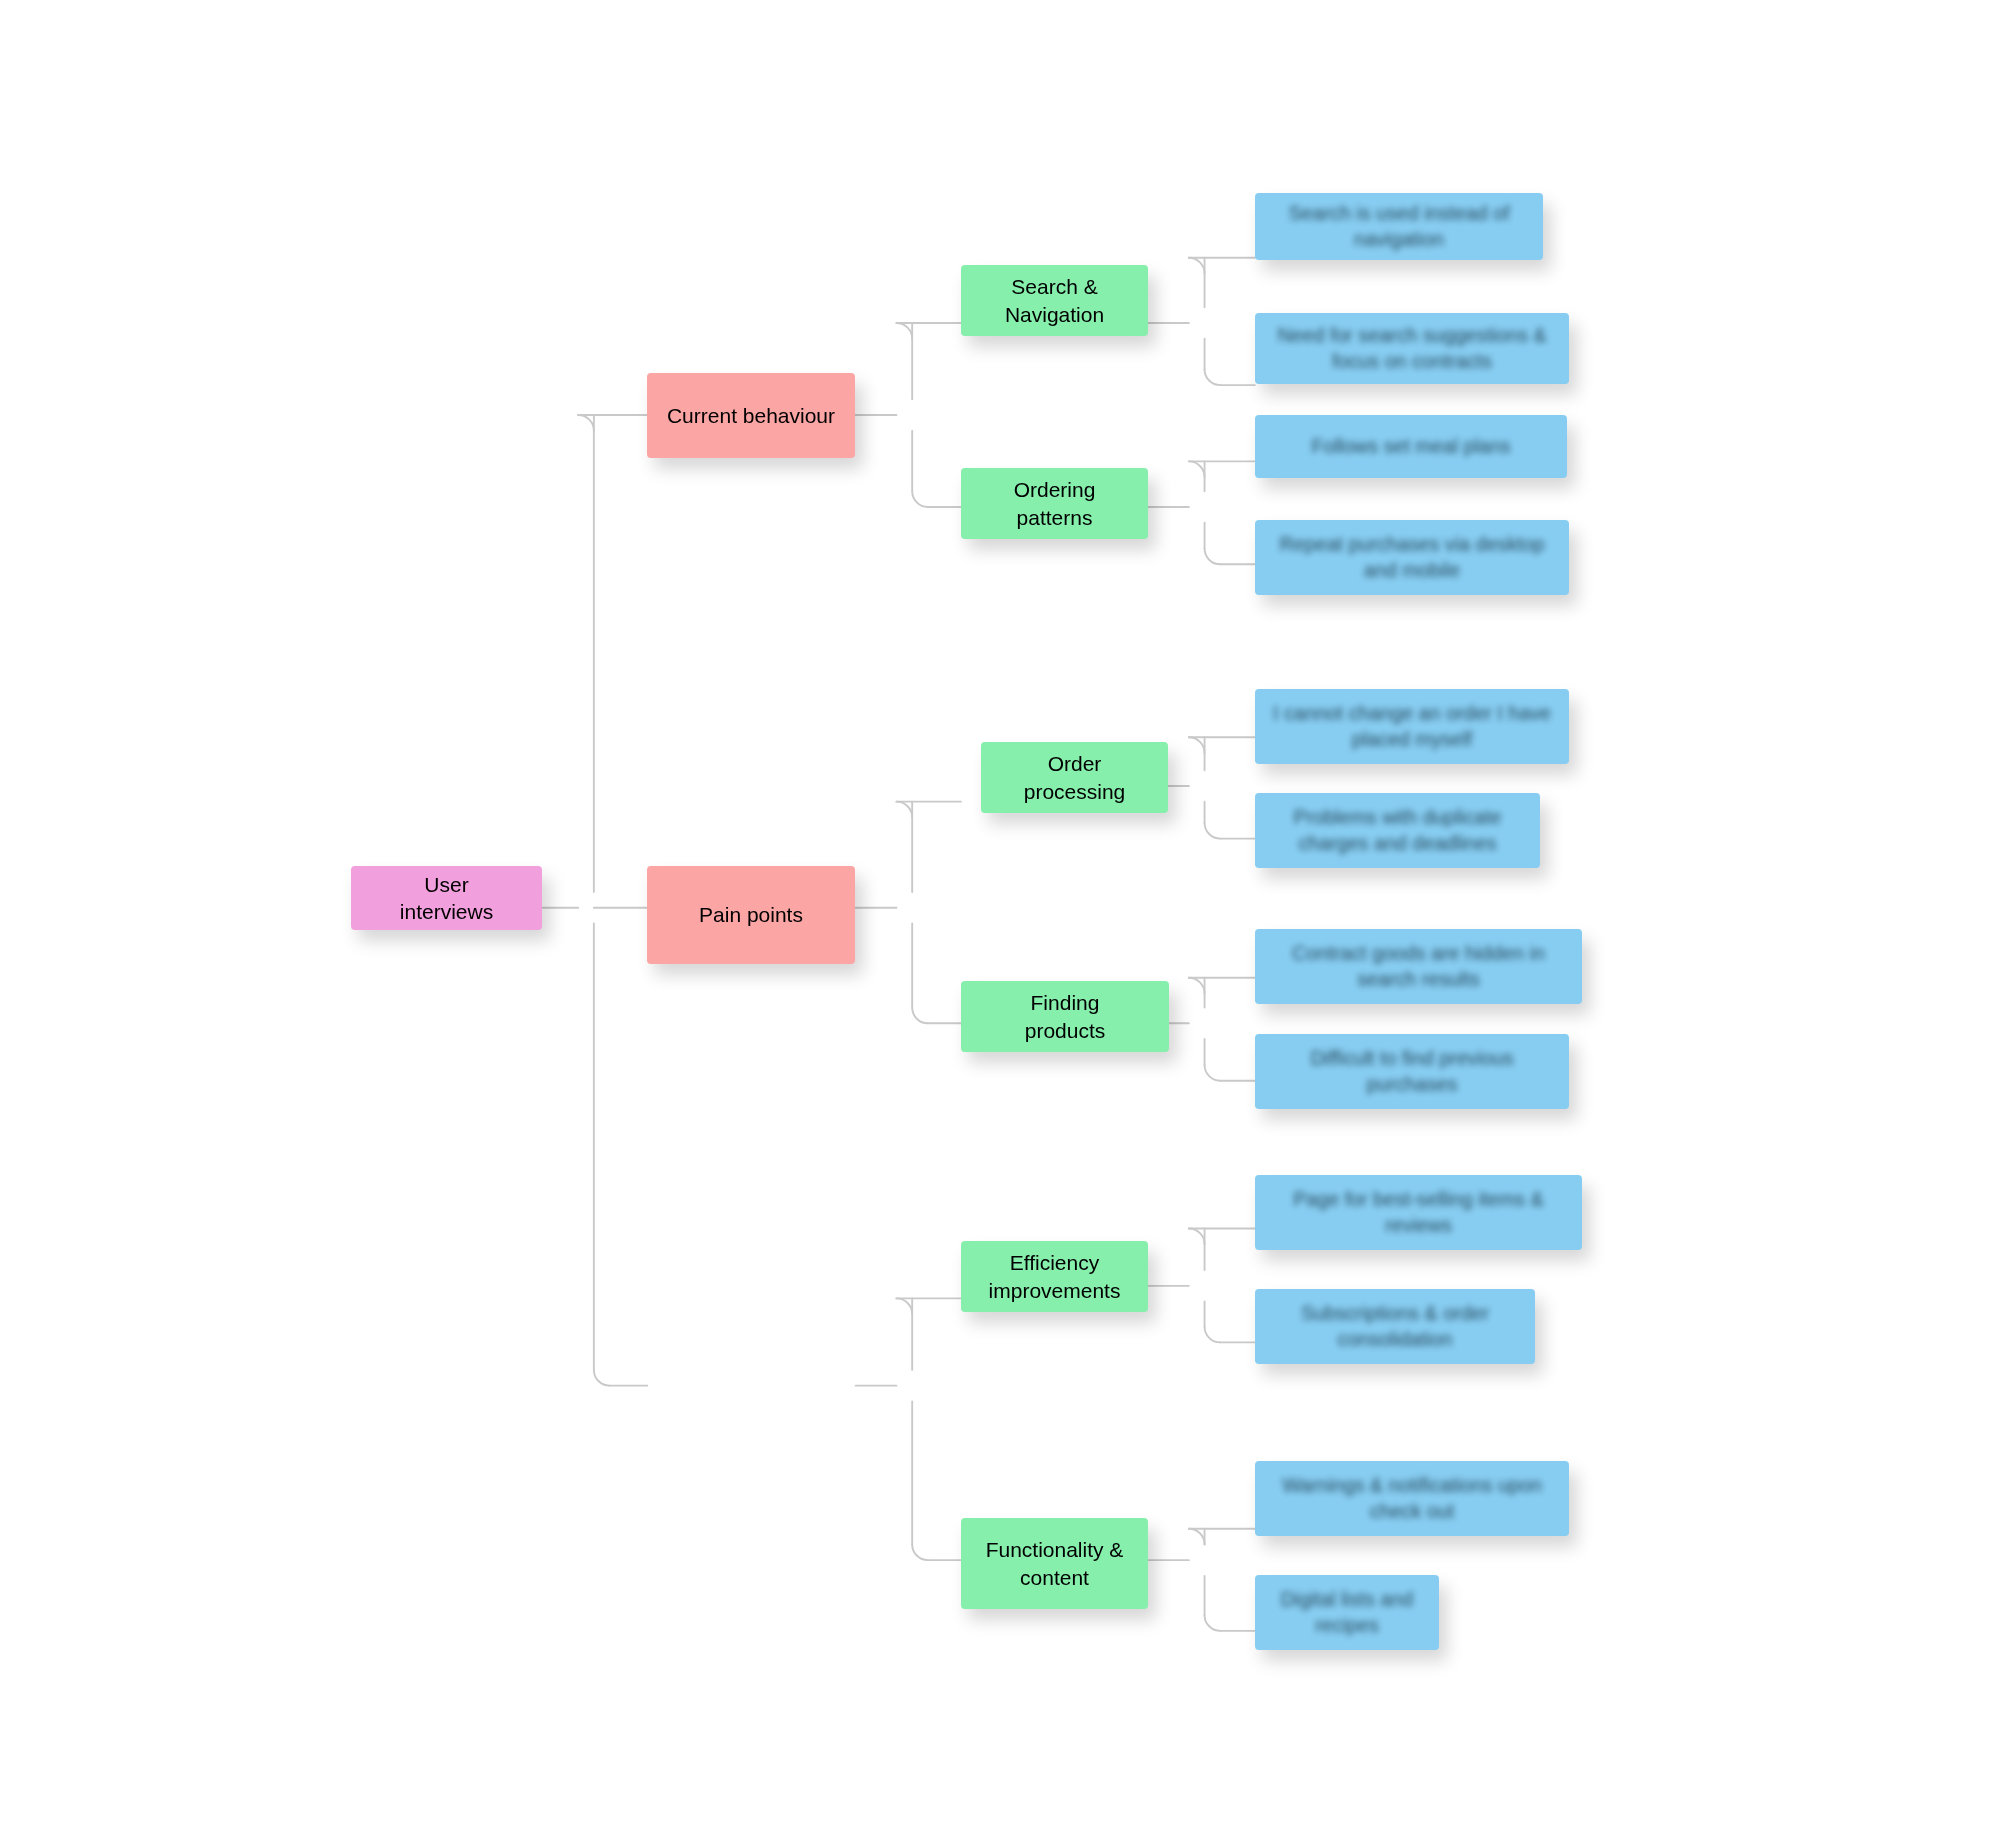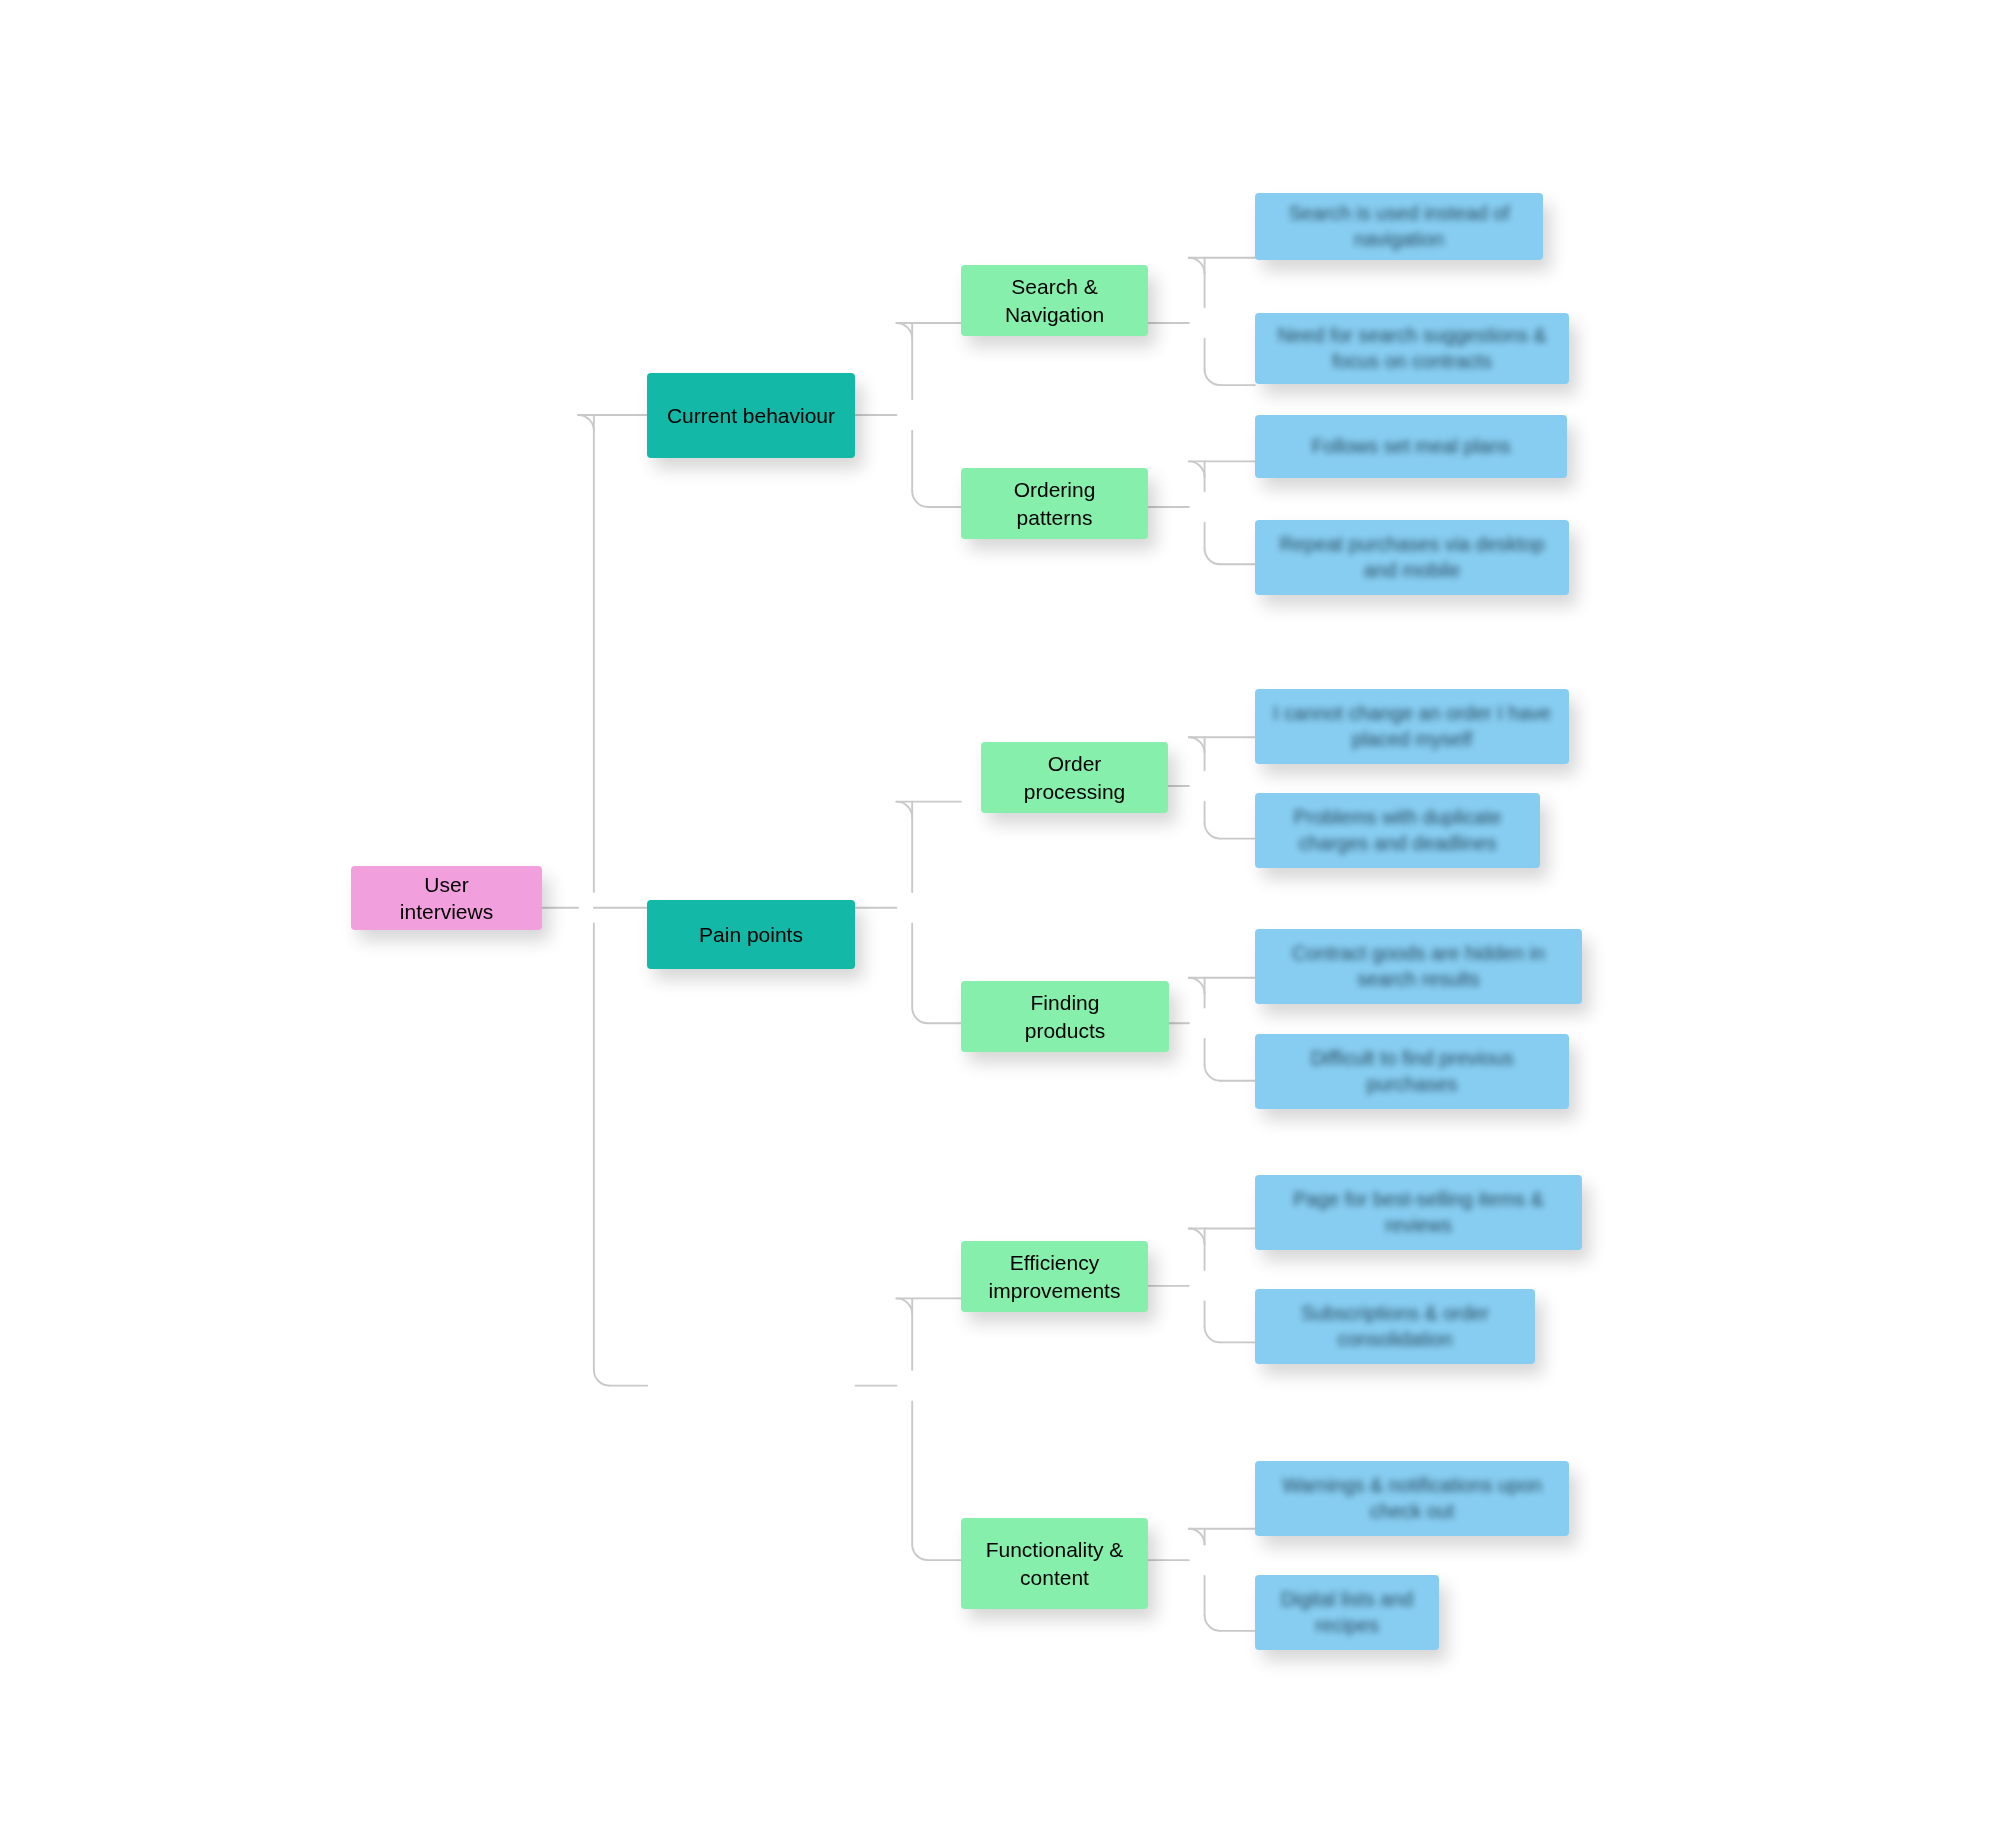--- a/index.html
+++ b/index.html
@@ -58,21 +58,21 @@
   }
 
   
   .lv-root {
     background: #f2a0dd;
     font-size: 21px;
   }
 
   
   .lv1 {
-    background: #14b8a6;
+    background: #fca5a5;
     font-size: 21px;
   }
 
   
   .lv2 {
     background: #86efac;
     font-size: 21px;
   }
 
   
@@ -169,21 +169,21 @@
 
   <div class="node lv-root" style="left:351px; top:866px; width:191px; height:64px;">
     <span class="lbl">User
 interviews</span>
   </div>
 
   <div class="node lv1" style="left:647px; top:373px; width:208px; height:85px;">
     <span class="lbl">Current behaviour</span>
   </div>
 
-  <div class="node lv1" style="left:647px; top:900px; width:208px; height:69px;">
+  <div class="node lv1" style="left:647px; top:866px; width:208px; height:98px;">
     <span class="lbl">Pain points</span>
   </div>
 
 
   <div class="node lv2" style="left:961px; top:265px; width:187px; height:71px;">
     <span class="lbl">Search &amp;
 Navigation</span>
   </div>
 
   <div class="node lv2" style="left:961px; top:468px; width:187px; height:71px;">

